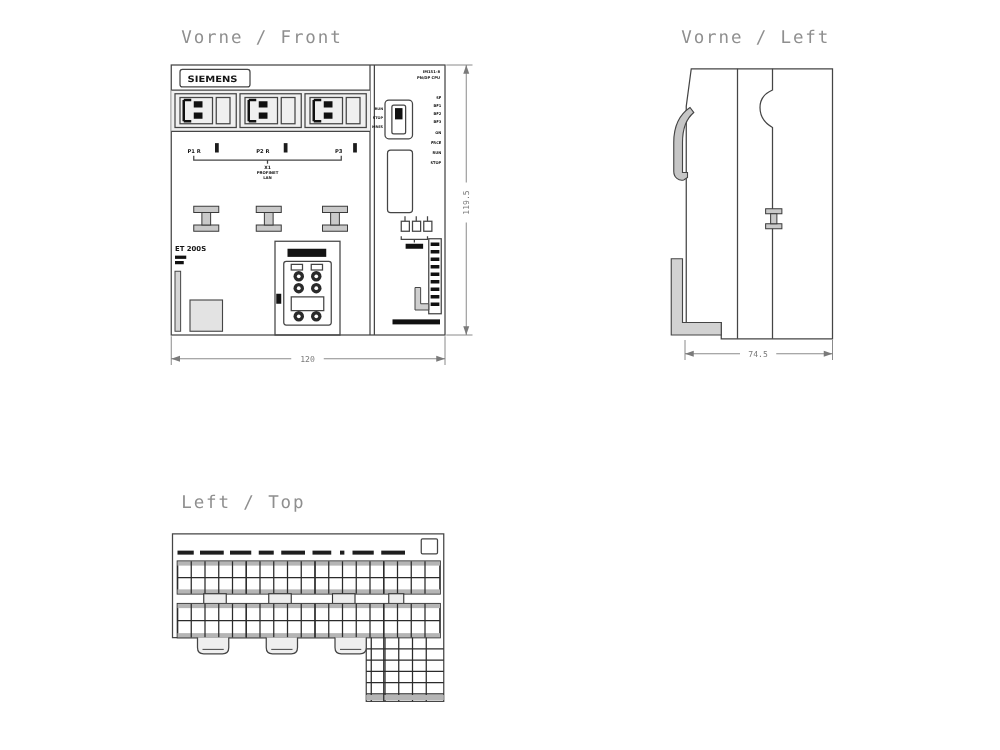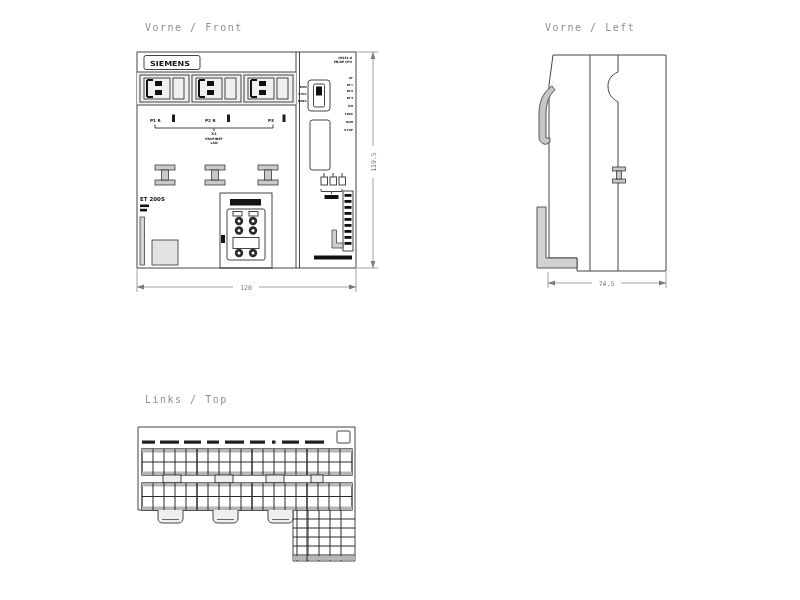--- a/index.html
+++ b/index.html
@@ -1,18 +1,18 @@
 <!DOCTYPE html>
 <html><head>
 <meta charset="utf-8">
 <style>
   html,body{margin:0;padding:0;background:#fff;}
   #canvas{position:relative;width:800px;height:600px;background:#ffffff;overflow:hidden;
           font-family:"DejaVu Sans Mono", monospace;}
-  .view-label{position:absolute;font-size:10px;letter-spacing:1.5px;color:#8f8f8f;
+  .view-label{position:absolute;font-size:14px;letter-spacing:1.5px;color:#8f8f8f;
               font-family:"DejaVu Sans Mono", monospace;white-space:pre;}
   svg{position:absolute;overflow:visible;}
   .ln{stroke:#454545;fill:none;stroke-width:1;}
   .t-dark{fill:#141414;font-family:"DejaVu Sans", sans-serif;font-weight:bold;}
   .t-dim{fill:#7a7a7a;font-family:"DejaVu Sans Mono", monospace;}
   .dimln{stroke:#7a7a7a;stroke-width:0.7;fill:none;}
   .dimarrow{fill:#7a7a7a;stroke:none;}
   .grid{stroke:#2b2b2b;stroke-width:1;}
 </style>
 </head>
@@ -215,21 +215,21 @@
     </g>
 
     <g>
       <path class="dimln" d="M28,232 V248 M146,232 V248 M28,243 H72 M101,243 H146"></path>
       <polygon class="dimarrow" points="28,243 35,240.6 35,245.4"></polygon>
       <polygon class="dimarrow" points="146,243 139,240.6 139,245.4"></polygon>
       <text class="t-dim" x="86.5" y="245.5" font-size="6.5" text-anchor="middle">74.5</text>
     </g>
   </svg>
 
-  <div class="view-label" style="left:145px;top:394px">Links / Top</div>
+  <div class="view-label" style="left:145px;top:394px">Left / Top</div>
 
   <svg style="left:130px;top:415px" width="240" height="165" viewBox="0 0 240 165">
     <path class="ln" stroke-width="1.2" d="M8,12 H225 V146 H163 V95 H8 Z" fill="#ffffff"></path>
     <rect class="ln" x="207" y="16" width="13" height="12" rx="1" fill="#ffffff"></rect>
 
     <g fill="#1e1e1e">
       <rect x="12" y="25.5" width="13" height="3.2"></rect>
         <rect x="30" y="25.5" width="19" height="3.2"></rect>
       <rect x="54" y="25.5" width="17" height="3.2"></rect>
         <rect x="77" y="25.5" width="12" height="3.2"></rect>

